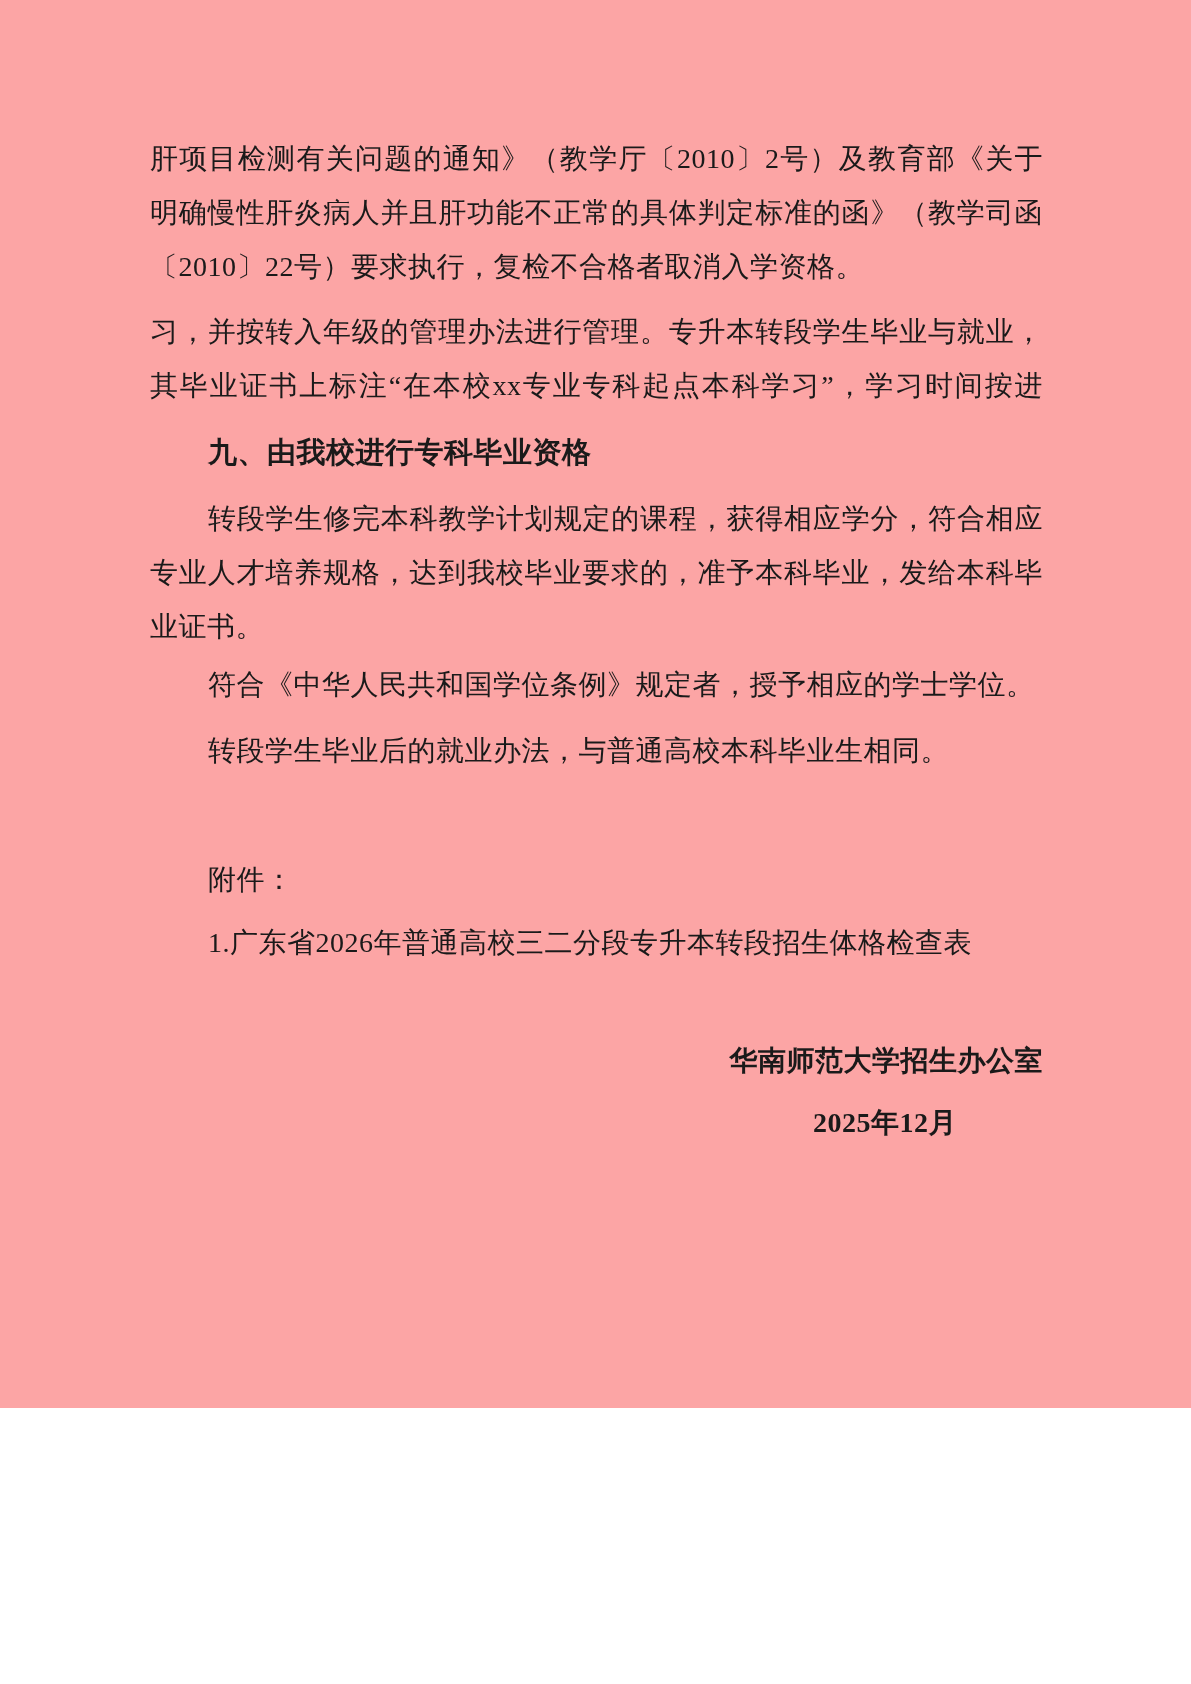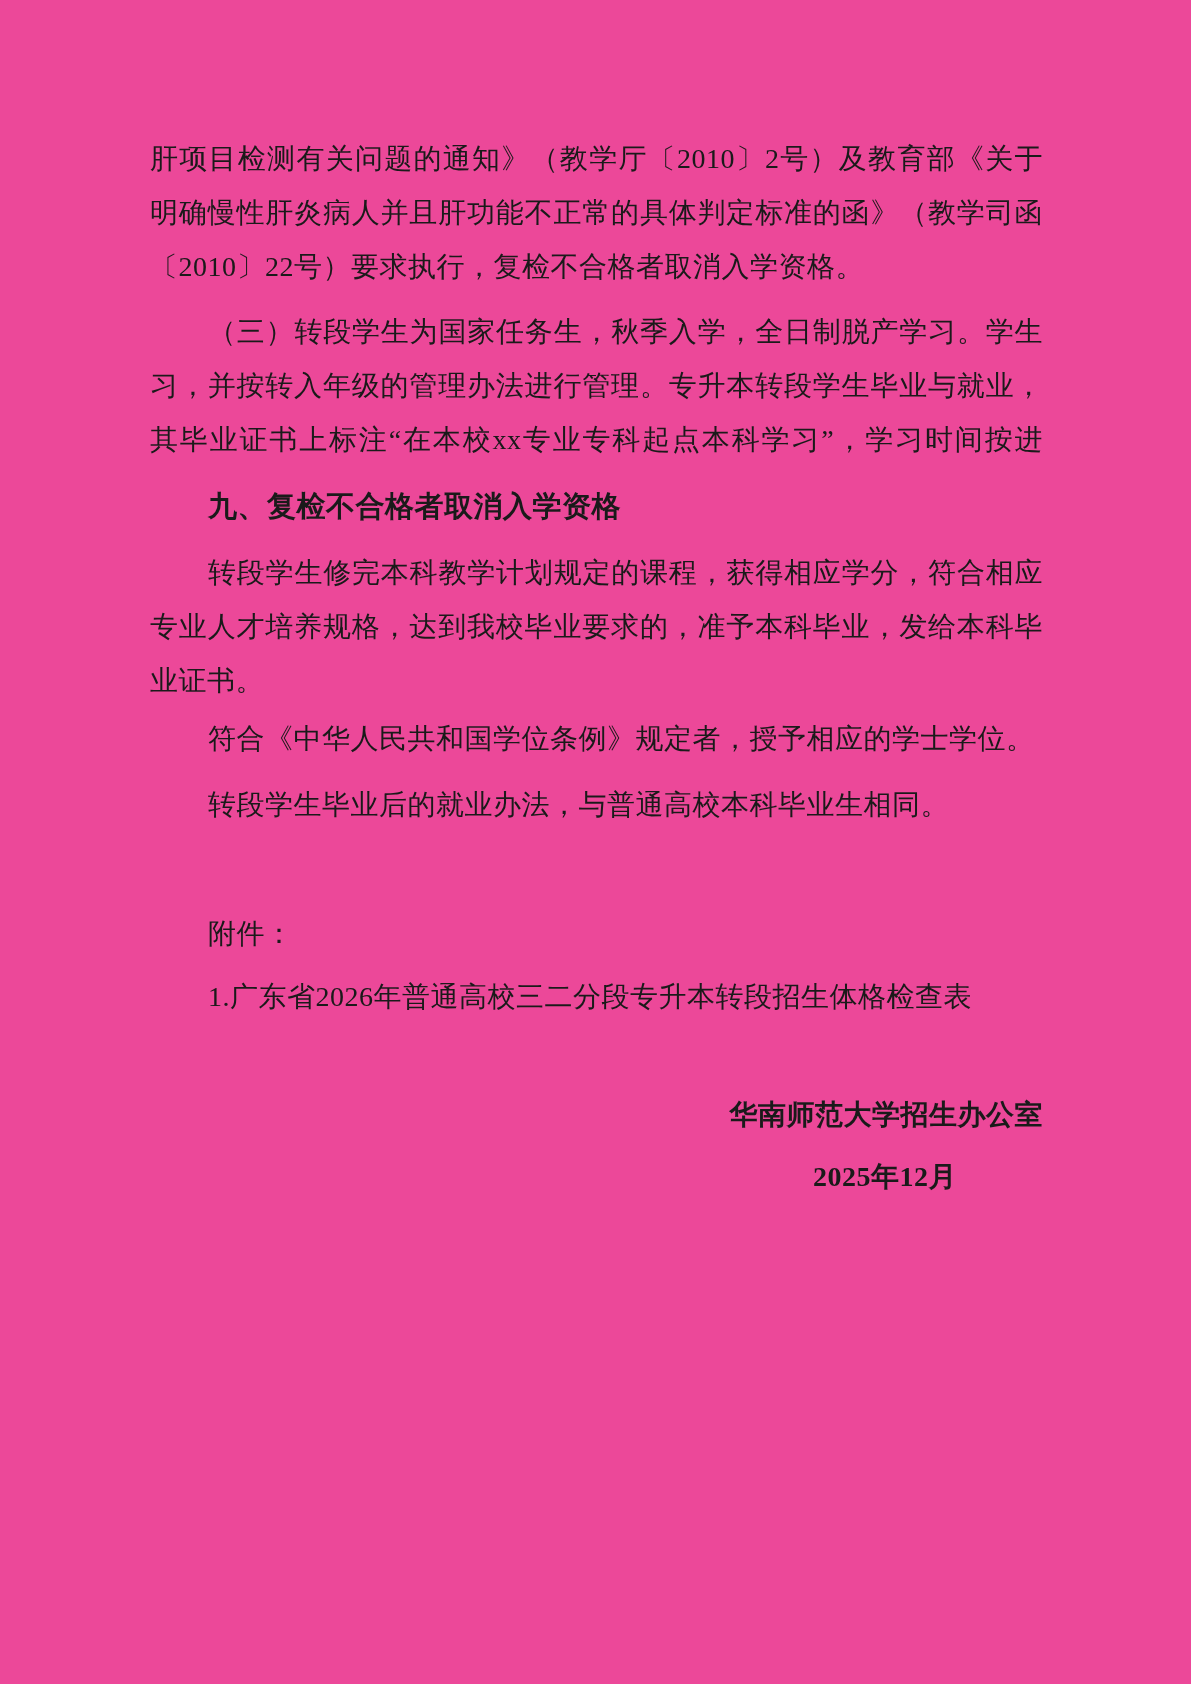--- a/index.html
+++ b/index.html
@@ -3,22 +3,22 @@
 <meta charset="utf-8">
 <style>
   html, body {
     margin: 0;
     padding: 0;
     background: #ffffff;
   }
   .page {
     position: relative;
     width: 1191px;
-    height: 1684px;
-    background: #ec4899;
+    height: 1408px;
+    background: #fca5a5;
     overflow: hidden;
   }
   .content {
     position: absolute;
     left: 150px;
     top: 132px;
     width: 893px;
     color: #1a1a1a;
     font-family: "Liberation Serif", "DejaVu Serif", serif;
   }
@@ -61,25 +61,24 @@
 </head>
 <body>
 
 <div class="page">
   <div class="content">
 
     <p class="ln just">肝项目检测有关问题的通知》（教学厅〔2010〕2号）及教育部《关于</p>
     <p class="ln just">明确慢性肝炎病人并且肝功能不正常的具体判定标准的函》（教学司函</p>
     <p class="ln mb11">〔2010〕22号）要求执行，复检不合格者取消入学资格。</p>
 
-    <p class="ln just indent">（三）转段学生为国家任务生，秋季入学，全日制脱产学习。学生</p>
     <p class="ln just">习，并按转入年级的管理办法进行管理。专升本转段学生毕业与就业，</p>
     <p class="ln just">其毕业证书上标注“在本校xx专业专科起点本科学习”，学习时间按进</p>
 
-    <h2 class="ln heading">九、复检不合格者取消入学资格</h2>
+    <h2 class="ln heading">九、由我校进行专科毕业资格</h2>
 
     <p class="ln just indent">转段学生修完本科教学计划规定的课程，获得相应学分，符合相应</p>
     <p class="ln just">专业人才培养规格，达到我校毕业要求的，准予本科毕业，发给本科毕</p>
     <p class="ln mb4">业证书。</p>
 
     <p class="ln indent mb12">符合《中华人民共和国学位条例》规定者，授予相应的学士学位。</p>
     <p class="ln indent mb75">转段学生毕业后的就业办法，与普通高校本科毕业生相同。</p>
 
     <p class="ln indent mb9">附件：</p>
     <p class="ln indent mb64">1.广东省2026年普通高校三二分段专升本转段招生体格检查表</p>

